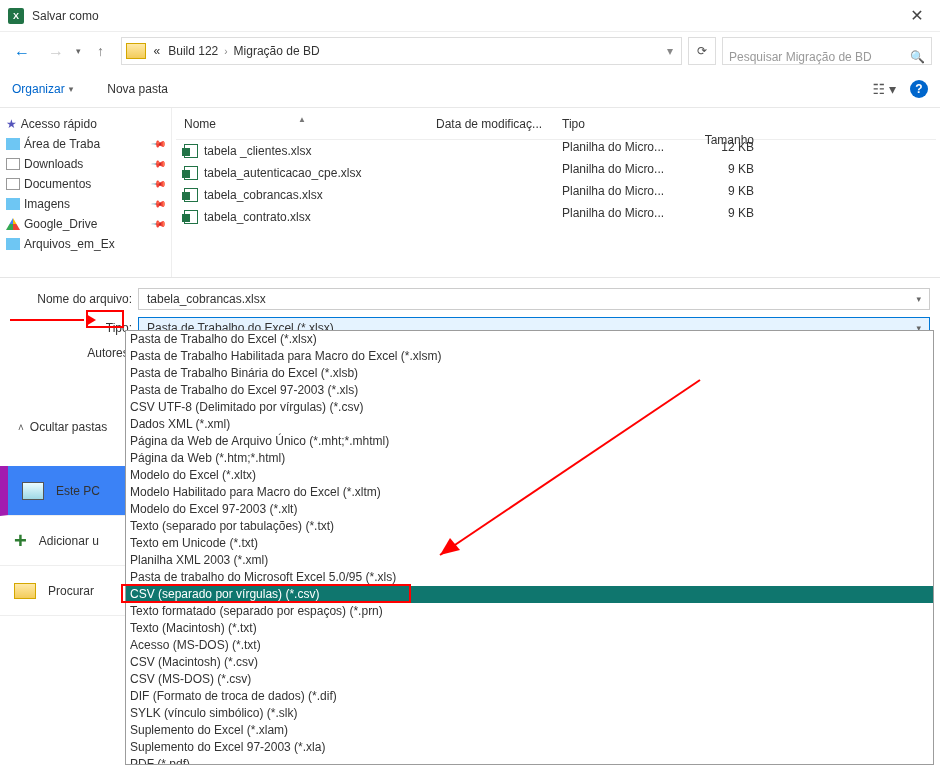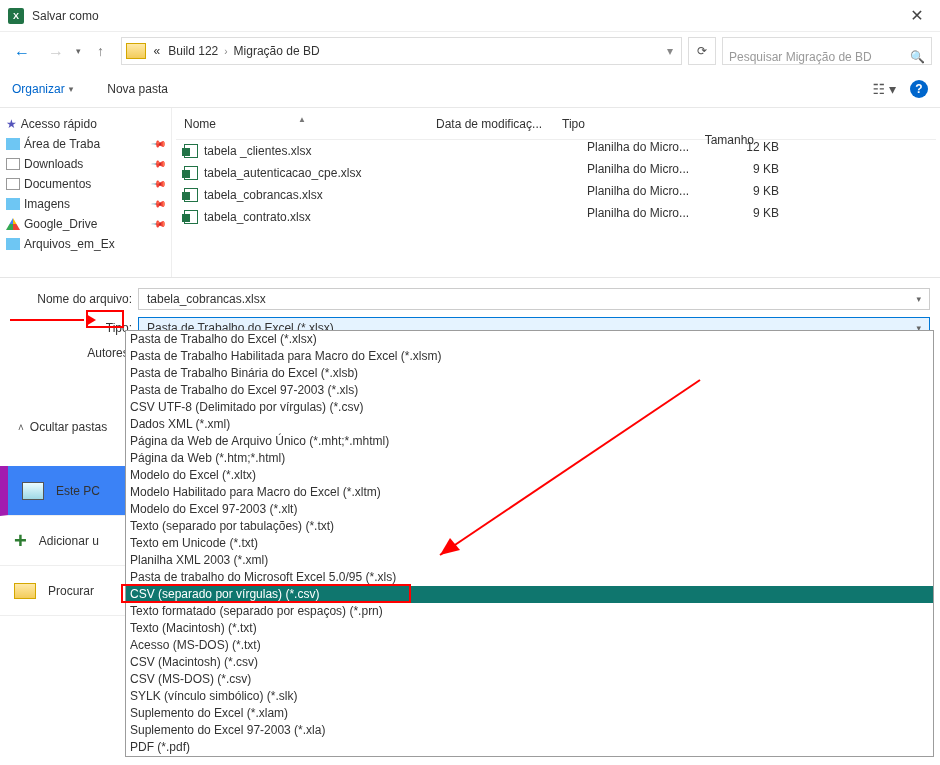--- a/index.html
+++ b/index.html
@@ -50,21 +50,21 @@
     .fl-col { padding: 0 8px; }
     .fl-col.name { width: 252px; display:flex; align-items:center; position:relative;}
     .fl-col.date { width: 126px; }
     .fl-col.type { width: 118px; }
     .fl-col.size { width: 90px; text-align:right;margin-top:32px;}
     .sort-arrow { position:absolute; top:-2px; left:50%; transform:translateX(-50%); font-size:8px; color:#777;}
     .fl-row { display:flex; height: 22px; }
     .fl-row .cell { padding: 0 8px; overflow:hidden; white-space:nowrap; }
     .fl-row .name { width:252px; display:flex; align-items:center; gap:6px;}
     .fl-row .date { width:126px;}
-    .fl-row .type { width:118px;margin-left:25px;}
+    .fl-row .type { width:118px;}
     .fl-row .size { width:90px; text-align:right;}
     .xls-icon { width:14px;height:14px; background:#fff; border:1px solid #217346; position:relative;}
     .xls-icon::after { content:""; position:absolute; left:-3px;top:3px;width:8px;height:8px;background:#217346;}
     
     .form-area { padding: 10px 10px 0 30px; }
     .form-row { display:flex; align-items:center; margin-bottom: 7px; }
     .form-label { width: 108px; text-align:right; padding-right: 6px; }
     .form-input { flex:1; height:22px; border:1px solid #ccc; padding: 0 8px; display:flex; align-items:center; background:#fff; }
     .form-input.selected { background:#e5f3ff; border-color:#0078d7;}
     .form-input .val { flex:1;}
@@ -282,20 +282,21 @@
     <div class="dd-item">Texto (separado por tabulações) (*.txt)</div>
     <div class="dd-item">Texto em Unicode (*.txt)</div>
     <div class="dd-item">Planilha XML 2003 (*.xml)</div>
     <div class="dd-item">Pasta de trabalho do Microsoft Excel 5.0/95 (*.xls)</div>
     <div class="dd-item highlight">CSV (separado por vírgulas) (*.csv)</div>
     <div class="dd-item">Texto formatado (separado por espaços) (*.prn)</div>
     <div class="dd-item">Texto (Macintosh) (*.txt)</div>
     <div class="dd-item">Acesso (MS-DOS) (*.txt)</div>
     <div class="dd-item">CSV (Macintosh) (*.csv)</div>
     <div class="dd-item">CSV (MS-DOS) (*.csv)</div>
+    <div class="dd-item">DIF (Formato de troca de dados) (*.dif)</div>
     <div class="dd-item">SYLK (vínculo simbólico) (*.slk)</div>
     <div class="dd-item">Suplemento do Excel (*.xlam)</div>
     <div class="dd-item">Suplemento do Excel 97-2003 (*.xla)</div>
     <div class="dd-item">PDF (*.pdf)</div>
   </div>
 
 <div class="red-arrow2" style="top:380px;left:420px;">
   <svg width="300" height="200">
     <line x1="280" y1="0" x2="20" y2="175" stroke="#ff0000" stroke-width="2"></line>
     <polygon points="20,175 30,158 40,170" fill="#ff0000"></polygon>

